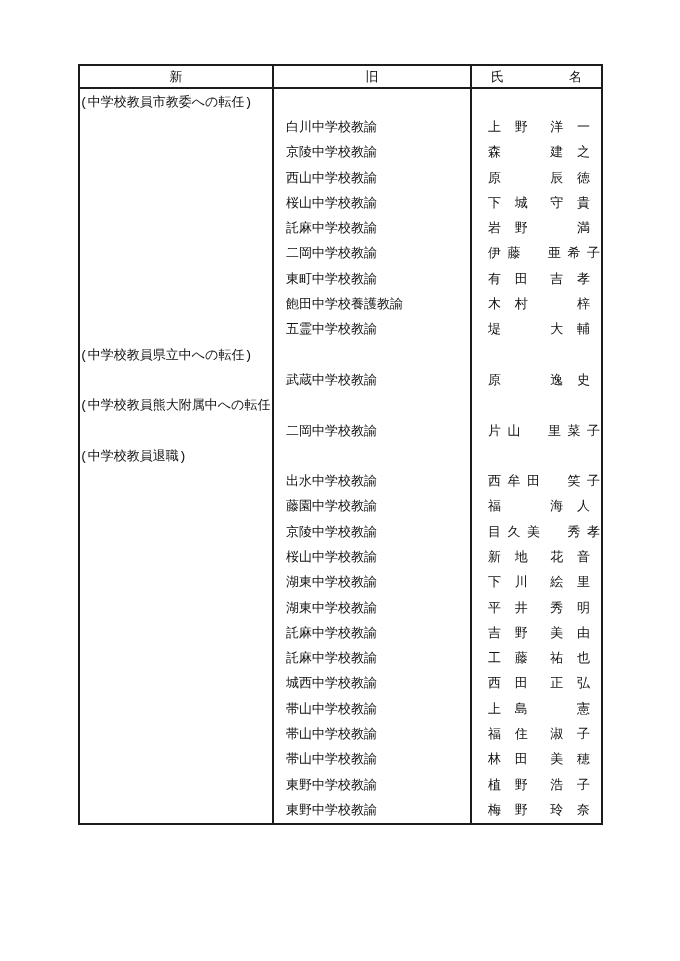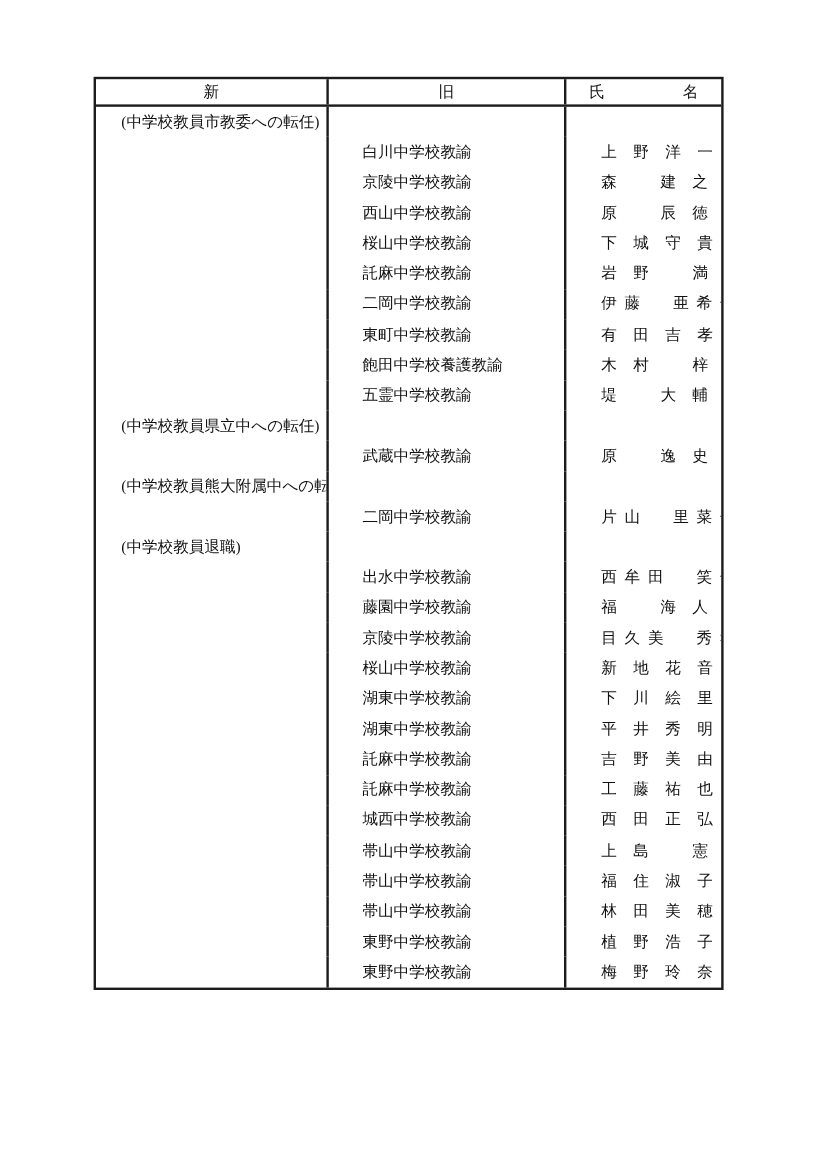--- a/index.html
+++ b/index.html
@@ -45,24 +45,24 @@
     padding: 0 19px;
   }
   .line {
     height: 25.3px;
     font-size: 13px;
   }
   .line .cell {
     display: flex;
     align-items: center;
   }
-  .new-cell  { padding-left: 21px; }
-  .old-cell  { padding-left: 28px; }
+  .new-cell  { padding-left: 0; font-family: Liberation Mono, monospace; }
+  .old-cell  { padding-left: 12px; }
   .name-cell {
-    padding: 0 11px 0 29px;
+    padding: 0 11px 0 16px;
     justify-content: space-between;
   }
   .sei, .mei {
     letter-spacing: 1.05em;
     white-space: nowrap;
   }
   .mei { margin-right: -1.05em; text-align: center; }
   .name-cell.tight .sei,
   .name-cell.tight .mei { letter-spacing: 0.5em; }
   .name-cell.tight .mei { margin-right: -0.5em; margin-left: 21px; }

